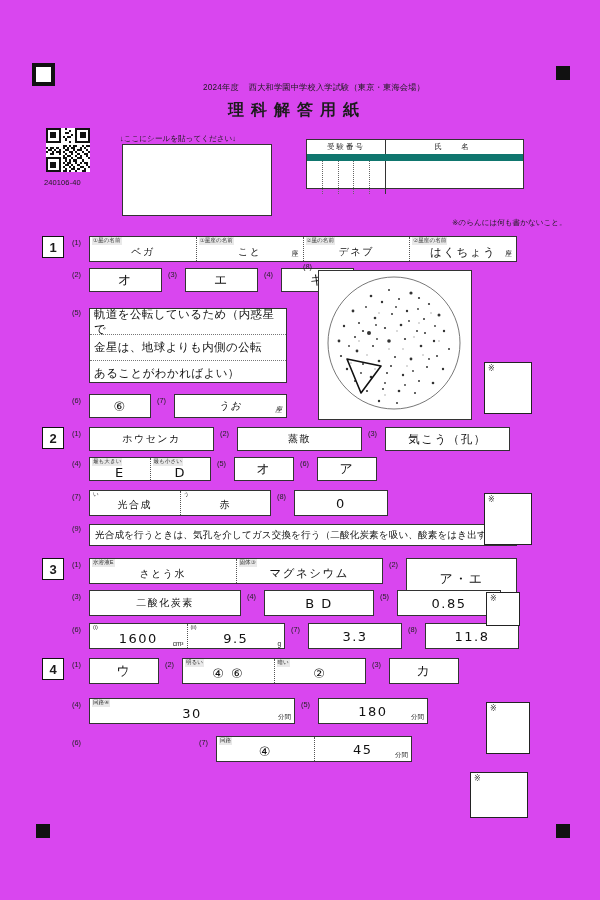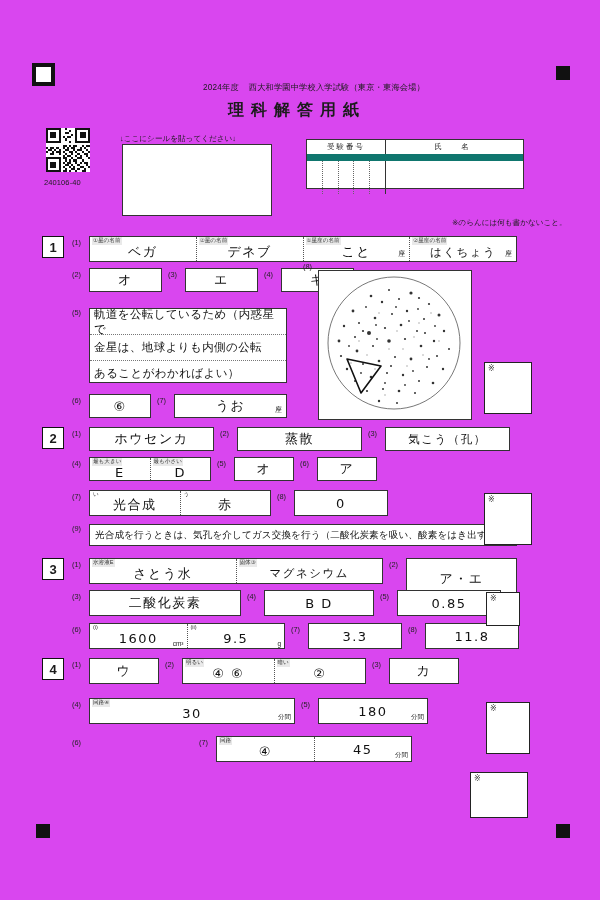--- a/index.html
+++ b/index.html
@@ -45,21 +45,21 @@
   .qlabel{position:absolute;font-size:7.4px;color:#222;}
 
   .abox{position:absolute;border:1px solid #333;background:#fff;box-sizing:border-box;}
   .abox.split{display:flex;}
   .abox.split > .half{flex:1;position:relative;border-right:1px dotted #555;}
   .abox.split > .half:last-child{border-right:none;}
 
   .sublab{position:absolute;left:2px;top:0px;font-size:5.6px;color:#333;background:#e9e9e9;padding:0 1px;white-space:nowrap;}
   .ans{position:absolute;left:0;right:0;top:0;bottom:0;display:flex;align-items:center;justify-content:center;
        font-family:"DejaVu Sans",sans-serif;font-size:13px;color:#111;letter-spacing:1.5px;}
-  .ans.hand{font-size:13px;}
+  .ans.hand{font-size:10px;}
   .unit{position:absolute;right:3px;bottom:1px;font-size:6.5px;color:#222;}
   .sufx{position:absolute;right:4px;bottom:2px;font-size:7px;color:#222;}
 
   
   .linebox{position:absolute;border:1px solid #333;background:#fff;box-sizing:border-box;}
   .linebox .ln{border-bottom:1px dotted #777;display:flex;align-items:center;padding-left:4px;
      font-family:"DejaVu Sans",sans-serif;font-size:11.5px;letter-spacing:.4px;color:#111;}
   .linebox .ln:last-child{border-bottom:none;}
 
   .longbox{position:absolute;border:1px solid #333;background:#fff;box-sizing:border-box;
@@ -214,27 +214,27 @@
 
   <div class="qnum" style="left:42px;top:236px;">1</div>
 
   <div class="qlabel" style="left:72px;top:238px;">(1)</div>
   <div class="abox split" style="left:89px;top:236px;width:428px;height:26px;">
     <div class="half">
       <span class="sublab">①星の名前</span>
       <span class="ans hand" style="padding-top:6px;">ベガ</span>
     </div>
     <div class="half">
-      <span class="sublab">②星の名前</span>
-      <span class="ans hand" style="padding-top:6px;">デネブ</span>
-    </div>
-    <div class="half">
       <span class="sublab">①星座の名前</span>
       <span class="ans hand" style="padding-top:6px;">こと</span>
       <span class="sufx">座</span>
+    </div>
+    <div class="half">
+      <span class="sublab">②星の名前</span>
+      <span class="ans hand" style="padding-top:6px;">デネブ</span>
     </div>
     <div class="half">
       <span class="sublab">②星座の名前</span>
       <span class="ans hand" style="padding-top:6px;font-size:11.5px;">はくちょう</span>
       <span class="sufx">座</span>
     </div>
   </div>
 
   <div class="qlabel" style="left:72px;top:270px;">(2)</div>
   <div class="abox" style="left:89px;top:268px;width:73px;height:24px;">
@@ -254,21 +254,21 @@
     <div class="ln" style="height:25px;">軌道を公転しているため（内惑星で</div>
     <div class="ln" style="height:25px;">金星は、地球よりも内側の公転</div>
     <div class="ln" style="height:25px;">あることがわかればよい）</div>
   </div>
 
   <div class="qlabel" style="left:72px;top:396px;">(6)</div>
   <div class="abox" style="left:89px;top:394px;width:62px;height:24px;">
     <span class="ans">⑥</span>
   </div>
   <div class="qlabel" style="left:157px;top:396px;">(7)</div>
-  <div class="abox" style="left:174px;top:394px;width:113px;height:24px;">
+  <div class="abox" style="left:174px;top:394px;width:113px;height:24px;font-style:italic;">
     <span class="ans hand">うお</span>
     <span class="sufx">座</span>
   </div>
 
   <div class="qlabel" style="left:303px;top:262px;">(8)</div>
   <div class="starwrap">
     <svg width="150" height="146" viewBox="0 0 150 146">
       <circle cx="75" cy="72" r="66" fill="#fff" stroke="#555" stroke-width="0.8"></circle>
       <g fill="#333">
         <circle cx="52" cy="25" r="1.3"></circle>

